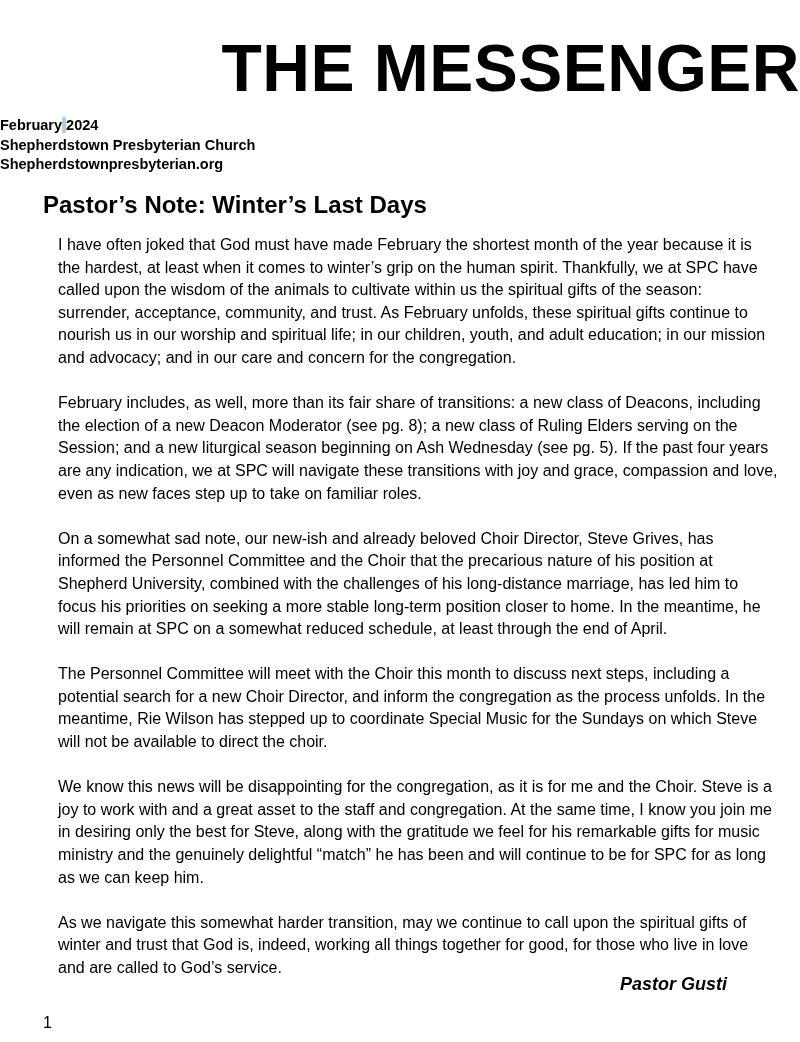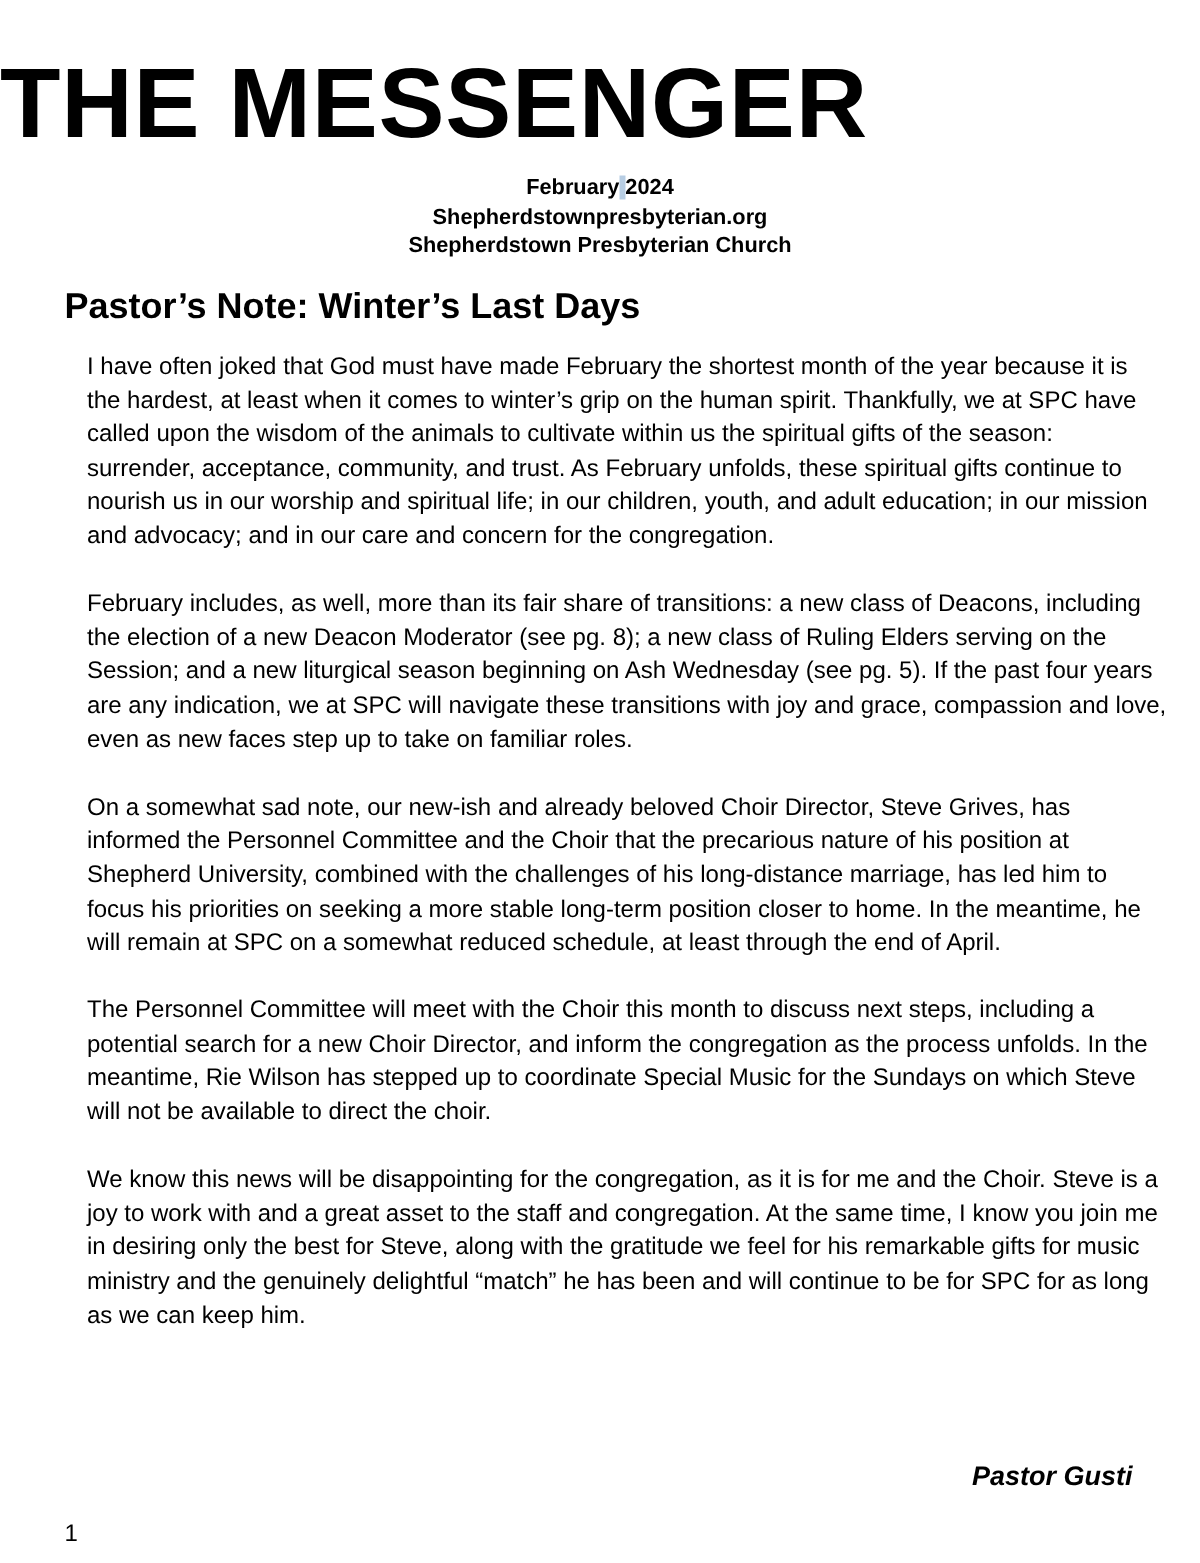--- a/index.html
+++ b/index.html
@@ -13,32 +13,31 @@
       position: relative;
       overflow: hidden;
       font-family: "Liberation Sans", sans-serif;
       color: #000000;
     }
     .masthead {
       position: absolute;
       left: 0;
       top: 28px;
       width: 800px;
-      text-align: left;
+      text-align: right;
       font-weight: bold;
       font-size: 66px;
       line-height: 80px;
       letter-spacing: 0.5px;
     }
     .meta {
       position: absolute;
       left: 0;
       top: 116px;
       width: 800px;
-      text-align: center;
       font-weight: bold;
       font-size: 14.5px;
       line-height: 19.5px;
     }
     .meta div { margin: 0; }
     .sel {
       background: #b7cde3;
     }
     .heading {
       position: absolute;
@@ -55,21 +54,21 @@
       top: 234px;
       width: 720px;
       font-size: 16px;
       line-height: 22.6px;
     }
     .body-text p {
       margin: 0 0 22.6px 0;
     }
     .signature {
       position: absolute;
-      left: 648px;
+      left: 620px;
       top: 972px;
       font-weight: bold;
       font-style: italic;
       font-size: 18px;
       line-height: 24px;
     }
     .page-number {
       position: absolute;
       left: 43px;
       top: 1013px;
@@ -77,29 +76,30 @@
       line-height: 20px;
     }
   </style>
 </head>
 <body>
 
 <h1 class="masthead" style="margin:0;">THE MESSENGER</h1>
 
 <div class="meta">
   <div><span>February</span><span class="sel">&nbsp;</span><span>2024</span></div>
+  <div>Shepherdstown Presbyterian Church</div>
   <div>Shepherdstownpresbyterian.org</div>
-  <div>Shepherdstown Presbyterian Church</div>
 </div>
 
 <h2 class="heading">Pastor’s Note: Winter’s Last Days</h2>
 
 <div class="body-text">
   <p>I have often joked that God must have made February the shortest month of the year because it is the hardest, at least when it comes to winter’s grip on the human spirit. Thankfully, we at SPC have called upon the wisdom of the animals to cultivate within us the spiritual gifts of the season: surrender, acceptance, community, and trust. As February unfolds, these spiritual gifts continue to nourish us in our worship and spiritual life; in our children, youth, and adult education; in our mission and advocacy; and in our care and concern for the congregation.</p>
   <p>February includes, as well, more than its fair share of transitions: a new class of Deacons, including the election of a new Deacon Moderator (see pg. 8); a new class of Ruling Elders serving on the Session; and a new liturgical season beginning on Ash Wednesday (see pg. 5). If the past four years are any indication, we at SPC will navigate these transitions with joy and grace, compassion and love, even as new faces step up to take on familiar roles.</p>
   <p>On a somewhat sad note, our new-ish and already beloved Choir Director, Steve Grives, has informed the Personnel Committee and the Choir that the precarious nature of his position at Shepherd University, combined with the challenges of his long-distance marriage, has led him to focus his priorities on seeking a more stable long-term position closer to home. In the meantime, he will remain at SPC on a somewhat reduced schedule, at least through the end of April.</p>
   <p>The Personnel Committee will meet with the Choir this month to discuss next steps, including a potential search for a new Choir Director, and inform the congregation as the process unfolds. In the meantime, Rie Wilson has stepped up to coordinate Special Music for the Sundays on which Steve will not be available to direct the choir.</p>
   <p>We know this news will be disappointing for the congregation, as it is for me and the Choir. Steve is a joy to work with and a great asset to the staff and congregation. At the same time, I know you join me in desiring only the best for Steve, along with the gratitude we feel for his remarkable gifts for music ministry and the genuinely delightful “match” he has been and will continue to be for SPC for as long as we can keep him.</p>
+  <p>As we navigate this somewhat harder transition, may we continue to call upon the spiritual gifts of winter and trust that God is, indeed, working all things together for good, for those who live in love and are called to God’s service.</p>
 </div>
 
 <div class="signature">Pastor Gusti</div>
 
 <div class="page-number">1</div>
 
 </body></html>

